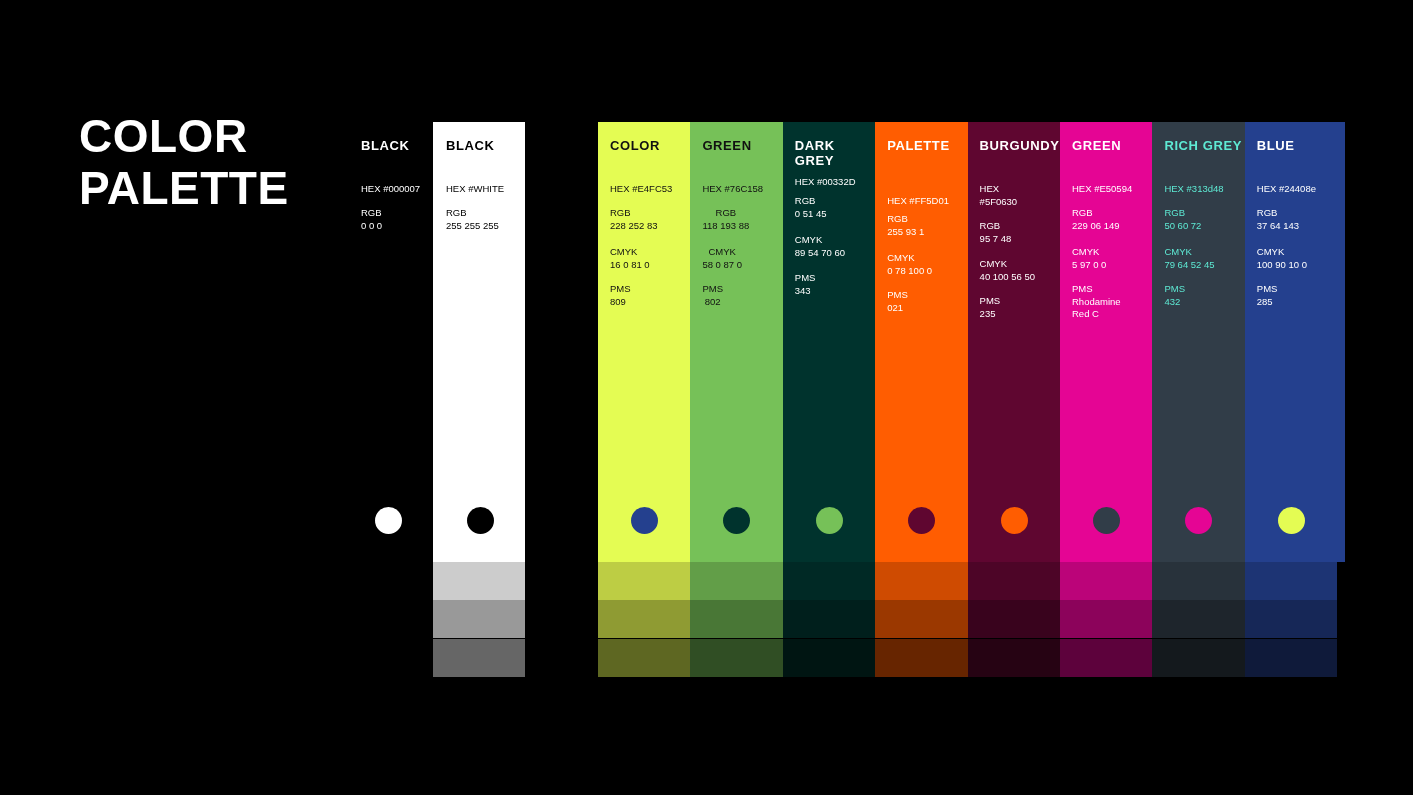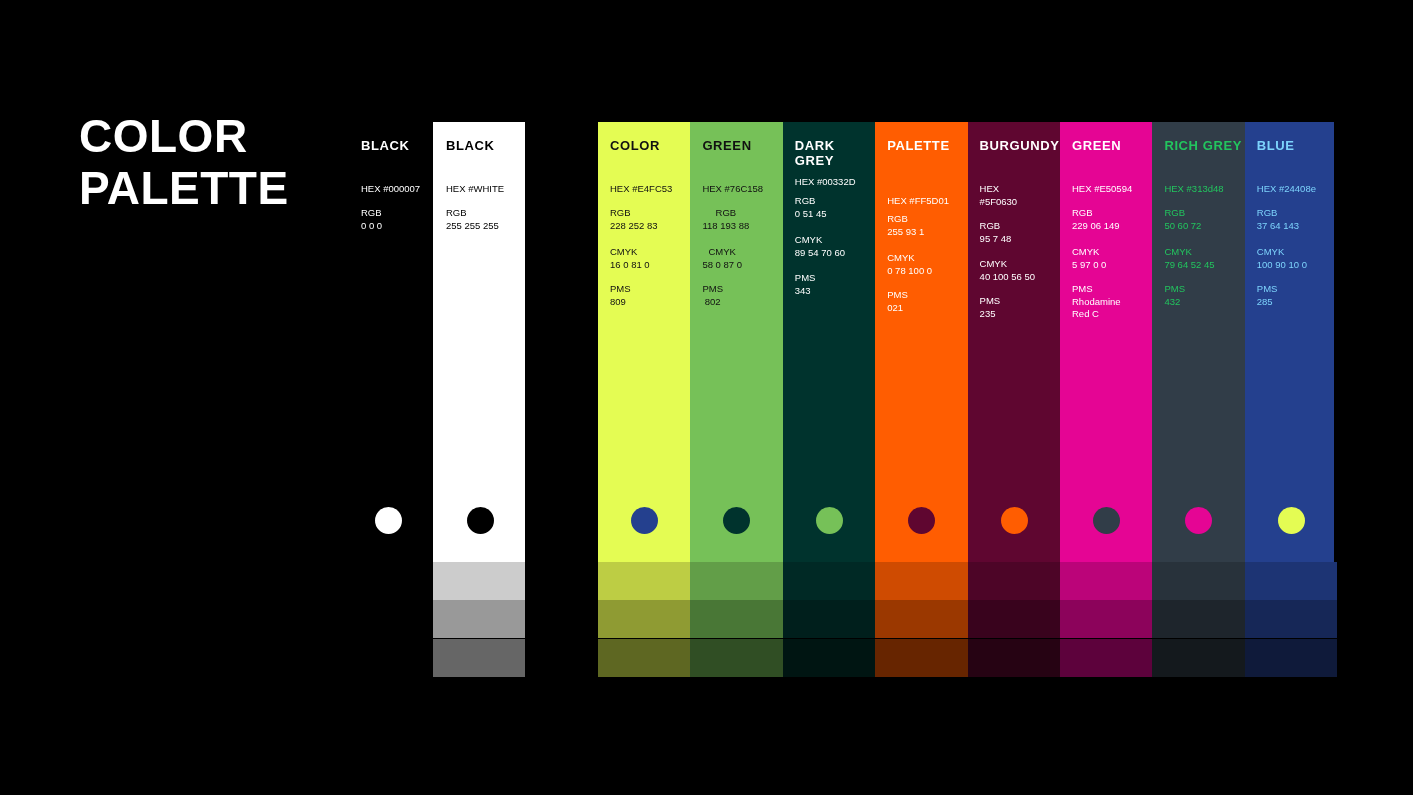--- a/index.html
+++ b/index.html
@@ -231,37 +231,37 @@
       <div class="field f-pms">PMS
 Rhodamine
 Red C</div>
       <div class="dot" style="background: rgb(49, 61, 72);"></div>
     </div>
     <div class="shades" style="left: 1060px; width: 92.4px;">
       <div class="shade s1" style="width: 92.4px; background: rgb(187, 4, 121);"></div>
       <div class="shade s2" style="width: 92.4px; background: rgb(140, 3, 91);"></div>
       <div class="shade s3" style="width: 92.4px; background: rgb(93, 2, 60);"></div>
     </div>
-    <div class="swatch-col" style="left: 1152.4px; width: 92.4px; background: rgb(49, 61, 72); color: #22c55e;">
+    <div class="swatch-col" style="left: 1152.4px; width: 92.4px; background: rgb(49, 61, 72); color: #5eead4;">
       <div class="col-name">RICH GREY</div>
       <div class="field f-hex">HEX #313d48</div>
       <div class="field f-rgb">RGB
 50 60 72</div>
       <div class="field f-cmyk">CMYK
 79 64 52 45</div>
       <div class="field f-pms">PMS
 432</div>
       <div class="dot" style="background: rgb(229, 5, 148);"></div>
     </div>
     <div class="shades" style="left: 1152.4px; width: 92.4px;">
       <div class="shade s1" style="width: 92.4px; background: rgb(40, 50, 59);"></div>
       <div class="shade s2" style="width: 92.4px; background: rgb(30, 37, 44);"></div>
       <div class="shade s3" style="width: 92.4px; background: rgb(20, 25, 29);"></div>
     </div>
-    <div class="swatch-col" style="left: 1244.8px; width: 89px; background: rgb(36, 64, 142); color: #7dd3fc;">
+    <div class="swatch-col" style="left: 1244.8px; width: 100px; background: rgb(36, 64, 142); color: #ffffff;">
       <div class="col-name">BLUE</div>
       <div class="field f-hex">HEX #24408e</div>
       <div class="field f-rgb">RGB
 37 64 143</div>
       <div class="field f-cmyk">CMYK
 100 90 10 0</div>
       <div class="field f-pms">PMS
 285</div>
       <div class="dot" style="background: rgb(228, 252, 83);"></div>
     </div>

